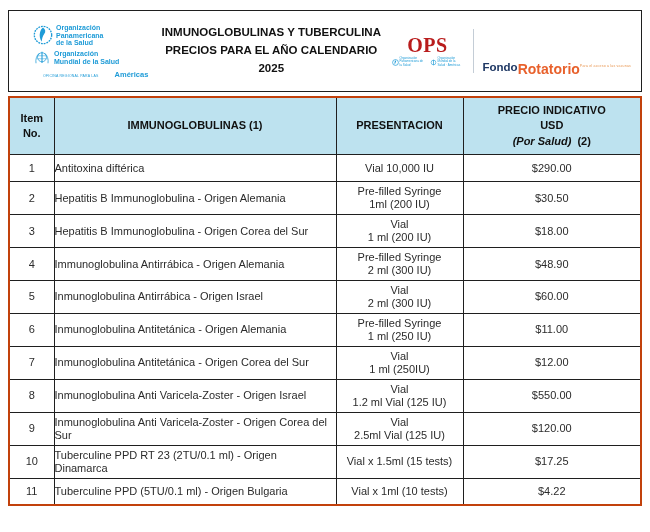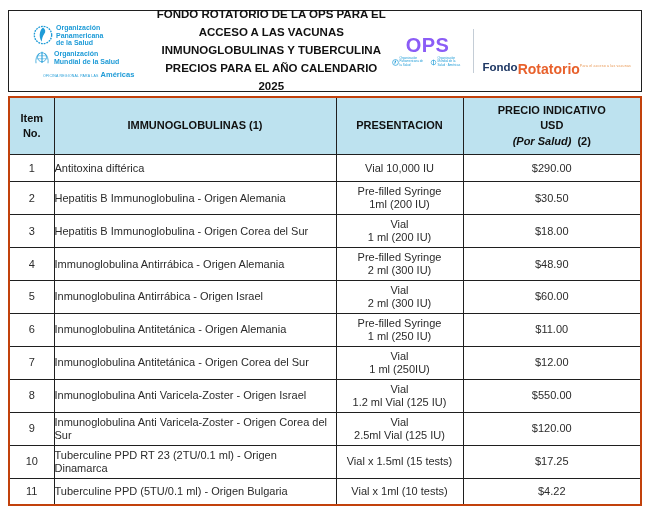--- a/index.html
+++ b/index.html
@@ -13,29 +13,29 @@
   
   .header-box{
     border:1.5px solid #1f1f1f;height:82px;box-sizing:border-box;
     display:flex;align-items:center;padding:0 8px 0 24px;background:#fff;
   }
   .paho-logo{flex:0 0 118px;display:flex;flex-direction:column;justify-content:center;}
   .logo-row{display:flex;align-items:center;gap:3px;margin:1px 0;}
   .emblem{width:20px;height:20px;flex:0 0 auto;}
   .emblem-sm{width:18px;height:18px;flex:0 0 auto;}
   .org-lines{color:#1e9bd7;font-size:7px;font-weight:bold;line-height:1.12;}
-  .logo-region{margin-top:2px;display:flex;align-items:baseline;gap:2px;padding-left:10px;}
+  .logo-region{margin-top:2px;display:flex;align-items:baseline;gap:16px;padding-left:10px;}
   .tiny-blue{font-size:3.5px;color:#1e9bd7;letter-spacing:.2px;}
   .americas{font-size:7.5px;font-weight:bold;color:#1e9bd7;}
 
   .title{flex:1;text-align:center;font-weight:bold;font-size:11.5px;line-height:1.55;color:#111;padding:0 4px;}
 
   .right-logos{flex:0 0 auto;display:flex;align-items:center;gap:9px;padding-right:2px;}
   .ops-logo{display:flex;flex-direction:column;align-items:center;}
-  .ops-word{color:#8b5cf6;font-size:20px;font-weight:800;letter-spacing:.5px;line-height:1;}
+  .ops-word{color:#b91c1c;font-size:20px;font-weight:800;letter-spacing:.5px;line-height:1;font-family:Liberation Serif, serif;}
   .ops-sub{display:flex;gap:4px;margin-top:2px;align-items:center;}
   .ops-mini{display:flex;align-items:center;gap:1px;}
   .mini-text{font-size:3px;color:#1e9bd7;line-height:1.15;width:26px;}
   .logo-divider{width:1px;height:44px;background:#c4cdd6;}
   .fondo-logo{display:flex;margin-top:36px;}
   .fondo-line1{color:#1f3864;font-weight:bold;font-size:11.5px;line-height:1.15;}
   .fondo-line2{color:#e8612c;font-weight:bold;font-size:14px;line-height:1.15;}
   .fondo-tagline{color:#e8954f;font-size:3.5px;margin-top:3px;letter-spacing:.2px;}
 
   
@@ -88,21 +88,20 @@
           <div>Mundial de la Salud</div>
         </div>
       </div>
       <div class="logo-region">
         <span class="tiny-blue">OFICINA REGIONAL PARA LAS</span>
         <span class="americas">Américas</span>
       </div>
     </div>
 
     <div class="title">
-      <div>FONDO ROTATORIO DE LA OPS PARA EL ACCESO A LAS VACUNAS</div>
       <div>INMUNOGLOBULINAS Y TUBERCULINA</div>
       <div>PRECIOS PARA EL AÑO CALENDARIO 2025</div>
     </div>
 
     <div class="right-logos">
       <div class="ops-logo">
         <div class="ops-word">OPS</div>
         <div class="ops-sub">
           <span class="ops-mini">
             <svg class="emblem" style="width:7px;height:7px" viewBox="0 0 24 24">

